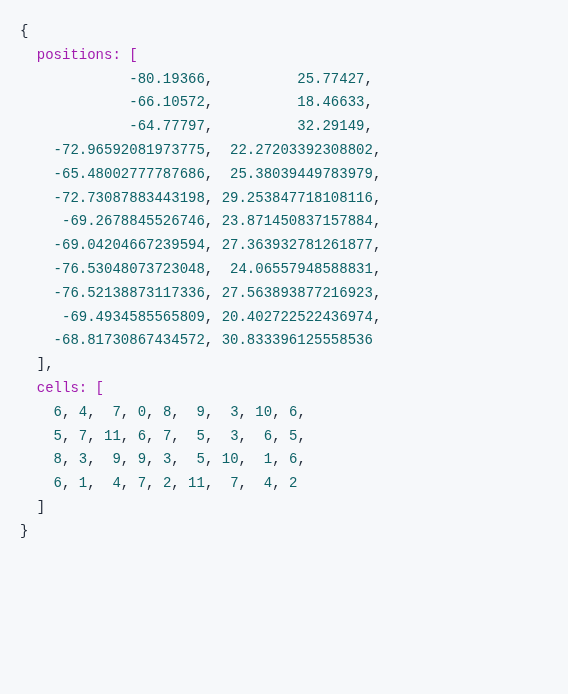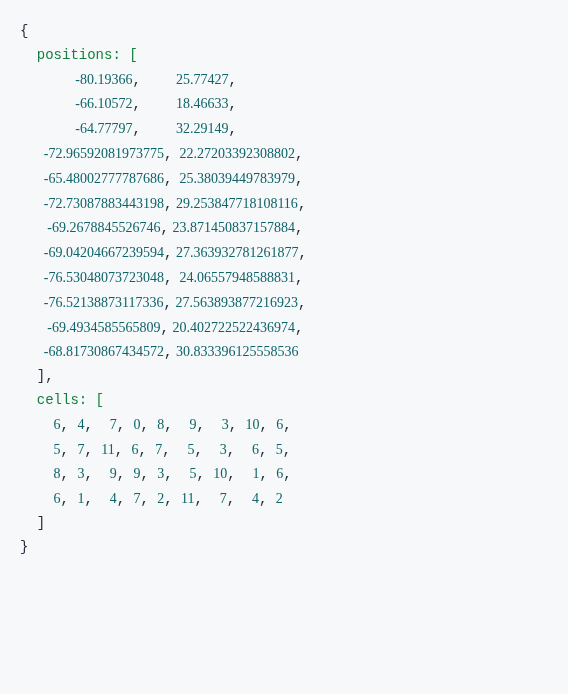--- a/index.html
+++ b/index.html
@@ -13,23 +13,22 @@
       font-size: 14px;
       line-height: 1.7;
       color: #1f2937;
       padding: 20px;
       width: 568px;
     }
     .code {
       white-space: pre;
     }
     .key {
-      color: #15803d;
+      color: #a21caf;
     }
     .num {
       color: #0e6368;
-      font-family: Liberation Serif, serif;
     }
   </style>
 </head>
 <body>
 
 <div class="code" id="code"><div><span>{</span></div><div><span class="key">  positions: [</span></div><div><span>  </span><span class="num">           -80.19366</span><span>,</span><span class="num">          25.77427</span><span>,</span></div><div><span>  </span><span class="num">           -66.10572</span><span>,</span><span class="num">          18.46633</span><span>,</span></div><div><span>  </span><span class="num">           -64.77797</span><span>,</span><span class="num">          32.29149</span><span>,</span></div><div><span>  </span><span class="num">  -72.96592081973775</span><span>,</span><span class="num">  22.27203392308802</span><span>,</span></div><div><span>  </span><span class="num">  -65.48002777787686</span><span>,</span><span class="num">  25.38039449783979</span><span>,</span></div><div><span>  </span><span class="num">  -72.73087883443198</span><span>,</span><span class="num"> 29.253847718108116</span><span>,</span></div><div><span>  </span><span class="num">   -69.2678845526746</span><span>,</span><span class="num"> 23.871450837157884</span><span>,</span></div><div><span>  </span><span class="num">  -69.04204667239594</span><span>,</span><span class="num"> 27.363932781261877</span><span>,</span></div><div><span>  </span><span class="num">  -76.53048073723048</span><span>,</span><span class="num">  24.06557948588831</span><span>,</span></div><div><span>  </span><span class="num">  -76.52138873117336</span><span>,</span><span class="num"> 27.563893877216923</span><span>,</span></div><div><span>  </span><span class="num">   -69.4934585565809</span><span>,</span><span class="num"> 20.402722522436974</span><span>,</span></div><div><span>  </span><span class="num">  -68.81730867434572</span><span>,</span><span class="num"> 30.833396125558536</span></div><div><span>  ],</span></div><div><span class="key">  cells: [</span></div><div><span>    </span><span class="num">6</span><span>, </span><span class="num">4</span><span>,  </span><span class="num">7</span><span>, </span><span class="num">0</span><span>, </span><span class="num">8</span><span>,  </span><span class="num">9</span><span>,  </span><span class="num">3</span><span>, </span><span class="num">10</span><span>, </span><span class="num">6</span><span>,</span></div><div><span>    </span><span class="num">5</span><span>, </span><span class="num">7</span><span>, </span><span class="num">11</span><span>, </span><span class="num">6</span><span>, </span><span class="num">7</span><span>,  </span><span class="num">5</span><span>,  </span><span class="num">3</span><span>,  </span><span class="num">6</span><span>, </span><span class="num">5</span><span>,</span></div><div><span>    </span><span class="num">8</span><span>, </span><span class="num">3</span><span>,  </span><span class="num">9</span><span>, </span><span class="num">9</span><span>, </span><span class="num">3</span><span>,  </span><span class="num">5</span><span>, </span><span class="num">10</span><span>,  </span><span class="num">1</span><span>, </span><span class="num">6</span><span>,</span></div><div><span>    </span><span class="num">6</span><span>, </span><span class="num">1</span><span>,  </span><span class="num">4</span><span>, </span><span class="num">7</span><span>, </span><span class="num">2</span><span>, </span><span class="num">11</span><span>,  </span><span class="num">7</span><span>,  </span><span class="num">4</span><span>, </span><span class="num">2</span><span></span></div><div><span>  ]</span></div><div><span>}</span></div></div>
 
 </body></html>

